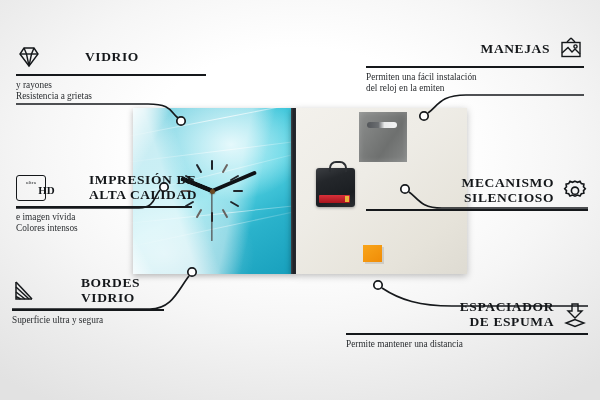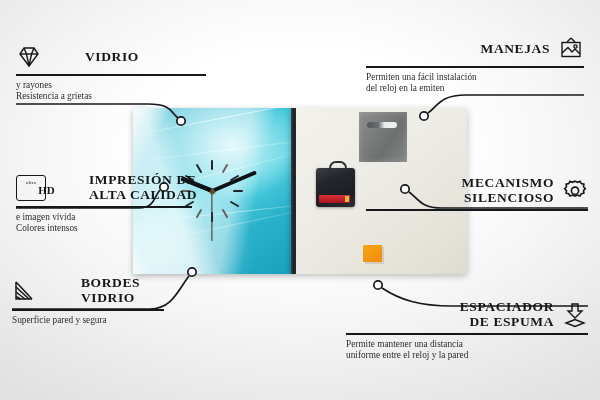--- a/index.html
+++ b/index.html
@@ -214,21 +214,21 @@
           <path d="M4 14 L13 21"></path>
           <path d="M4 18.5 L8.5 21"></path>
         <path d="M4 4 V21 H20"></path>
       </svg>
       <div>
         <div class="ttl">BORDES</div>
         <div class="ttl">VIDRIO</div>
       </div>
     </div>
     <div class="rule" style="width:152px;"></div>
-    <div class="sub">Superficie pared y segura</div>
+    <div class="sub">Superficie ultra y segura</div>
   </div>
 
   <div class="callout right" style="left:366px;top:36px;width:218px;">
     <div class="head">
       <div>
         <div class="ttl">MANEJAS</div>
       </div>
       <svg class="ico" viewBox="0 0 26 26" fill="none" stroke-width="1.4">
         <path d="M13 2 L9 6 M13 2 L17 6"></path>
         <rect x="4" y="6.5" width="18" height="14"></rect>
@@ -261,16 +261,15 @@
         <div class="ttl">ESPACIADOR</div>
         <div class="ttl">DE ESPUMA</div>
       </div>
       <svg class="ico" viewBox="0 0 26 26" fill="none" stroke-width="1.4">
         <path d="M10 2 h6 v7 h4 l-7 7 -7-7 h4 Z"></path>
         <path d="M13 17.5 L4 21 L13 24.5 L22 21 Z"></path>
       </svg>
     </div>
     <div class="rule" style="width:242px;margin-left:0;"></div>
     <div class="sub">Permite mantener una distancia</div>
-    <div class="sub">uniforme entre el reloj y la pared</div>
   </div>
 
 </div>
 
 </body></html>

